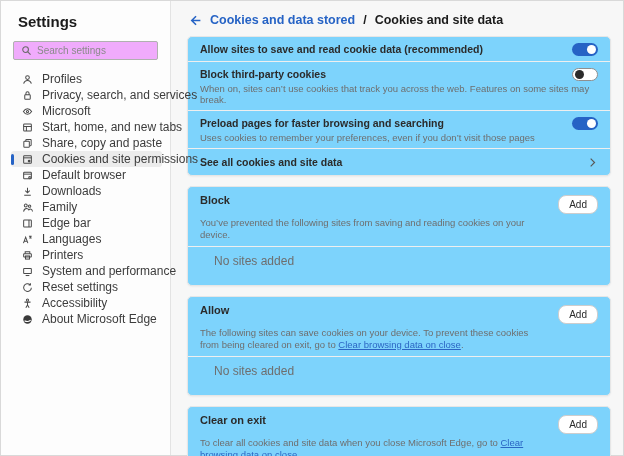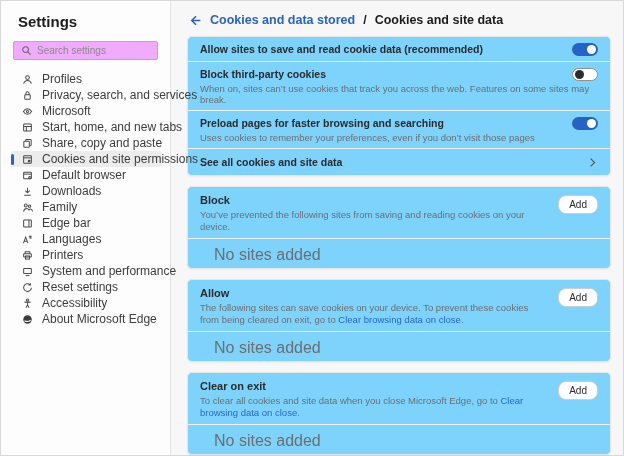--- a/index.html
+++ b/index.html
@@ -87,31 +87,31 @@
   }
   .tg.off{background:#fff;border:1px solid #8f8f8f;}
   .tg.off::after{
     content:"";position:absolute;left:2px;top:1.5px;width:9px;height:9px;
     border-radius:50%;background:#2b2b2b;
   }
   
   .list-head{padding:7px 12px 6px 12px;display:flex;justify-content:space-between;align-items:flex-start;gap:12px;}
   .lh-text{flex:1;min-width:0;}
   .card-title{font-size:11px;font-weight:bold;color:#2b2b2b;line-height:13px;}
-  .card-desc{font-size:9.5px;color:#6e6e6e;line-height:11.5px;margin-top:2px;}
-  .card-desc a{color:var(--link);cursor:pointer;}
+  .card-desc{font-size:9.5px;color:#6e6e6e;line-height:11.5px;margin-top:10px;}
+  .card-desc a{color:var(--link);text-decoration:underline;cursor:pointer;}
   .add-btn{
     flex:none;font-family:inherit;font-size:10px;color:#2b2b2b;
     padding:3px 10px;background:#fff;border:1px solid #cdcdcd;border-radius:8px;
     cursor:pointer;margin-top:1px;
   }
   .empty{
     border-top:1px solid #efefef;
-    padding:7px 12px 4px 26px;
-    font-size:16px;color:#6e6e6e;
+    padding:7px 12px 17px 26px;
+    font-size:12px;color:#6e6e6e;
   }
   .see-all{display:flex;justify-content:space-between;align-items:center;cursor:pointer;padding:6px 12px;}
   .chev{flex:none;display:flex;}
 </style>
 </head>
 <body>
 
 <div class="app">
 
   <aside class="sidebar">

